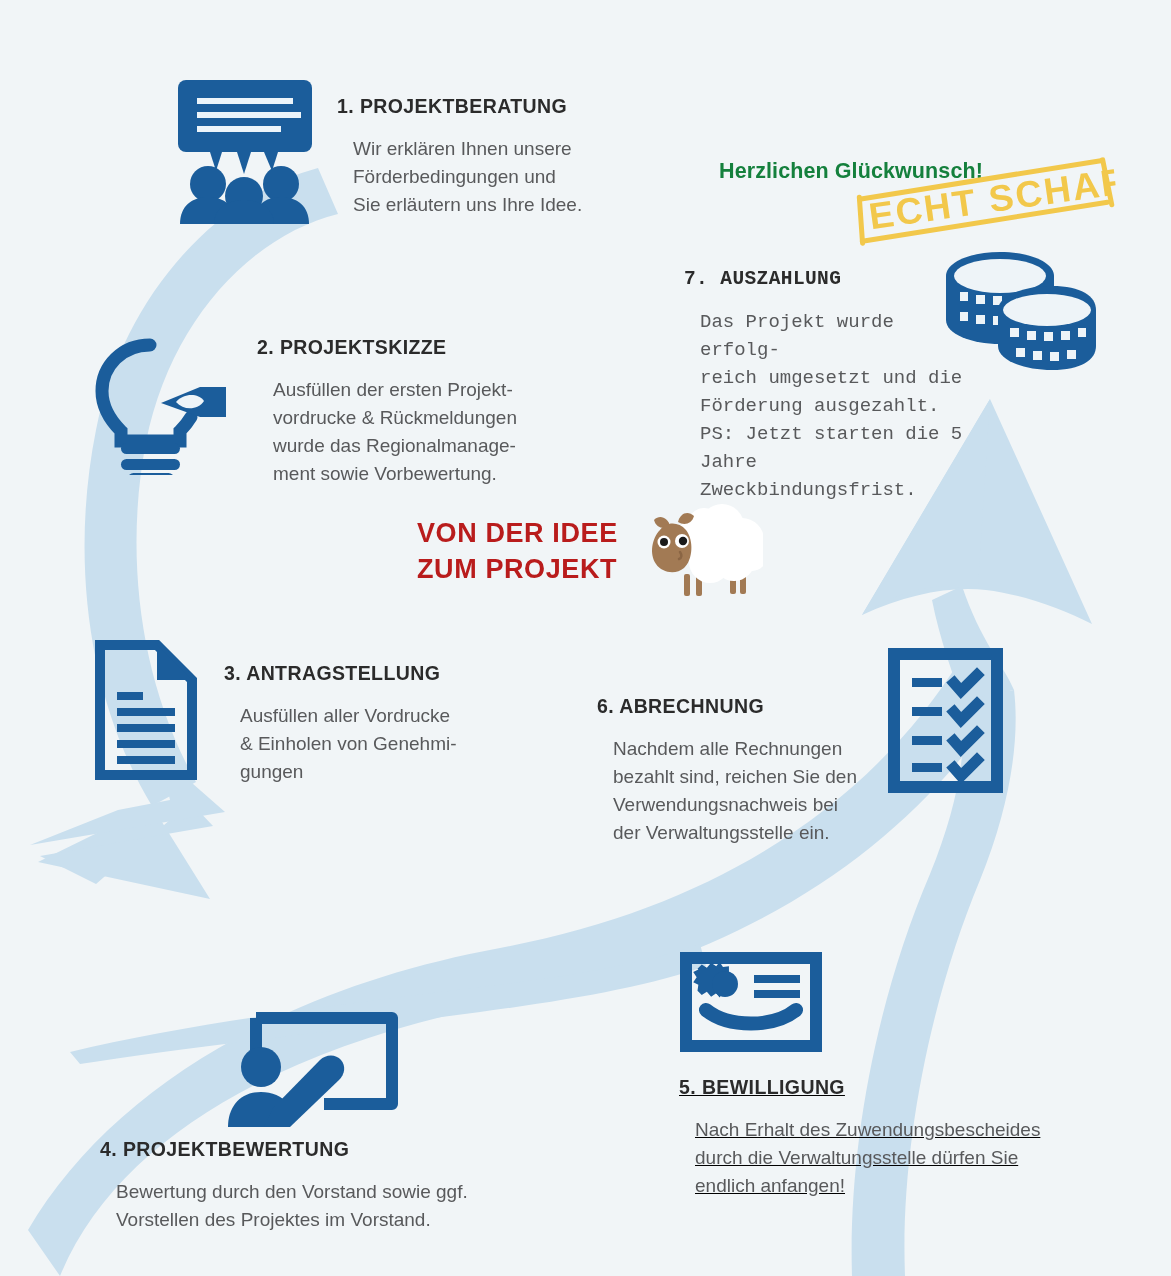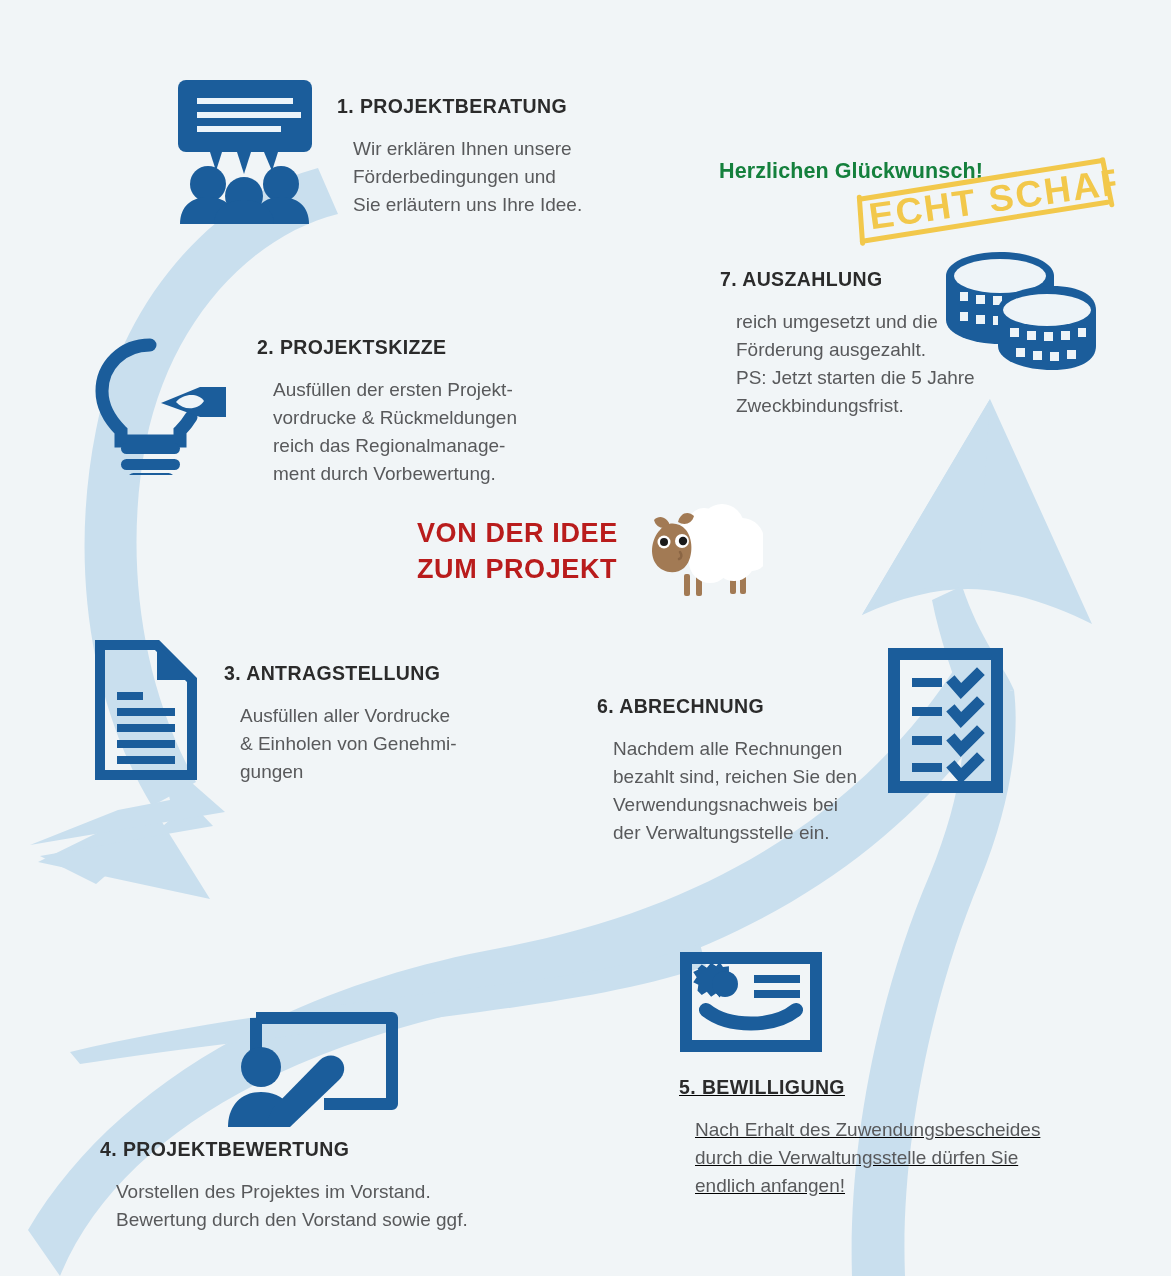--- a/index.html
+++ b/index.html
@@ -130,22 +130,22 @@
 
         <path d="M73,78 L112,62 L138,62 L138,92 L112,92 Z" fill="#1b5d9b"></path>
         <path d="M88,77 C96,68 110,68 116,76 C110,85 96,86 88,77 Z" fill="#eef4f8"></path>
       </svg>
     </div>
     <div class="step-text" style="left:257px;top:334px;width:300px;">
       <div class="s-title">2. PROJEKTSKIZZE</div>
       <div class="s-body">
         <div> Ausfüllen der ersten Projekt-</div>
         <div>vordrucke &amp; Rückmeldungen</div>
-        <div>reich das Regionalmanage-</div>
-        <div>ment durch Vorbewertung.</div>
+        <div>wurde das Regionalmanage-</div>
+        <div>ment sowie Vorbewertung.</div>
       </div>
     </div>
   </div>
 
   <div class="step" style="left:0;top:0;">
     <div class="step-icon" style="left:95px;top:640px;">
       <svg width="102" height="140" viewBox="0 0 102 140">
         <path d="M5,5 L62,5 L97,40 L97,135 L5,135 Z" fill="none" stroke="#1b5d9b" stroke-width="10"></path>
         <path d="M62,5 L62,40 L97,40 Z" fill="#1b5d9b"></path>
         <rect x="22" y="52" width="26" height="8" fill="#1b5d9b"></rect>
@@ -171,22 +171,22 @@
         <path d="M28,6 L164,6 L164,92 L96,92" fill="none" stroke="#1b5d9b" stroke-width="12" stroke-linejoin="round"></path>
         <path d="M28,6 L28,40" fill="none" stroke="#1b5d9b" stroke-width="12" stroke-linecap="butt"></path>
         <circle cx="33" cy="55" r="20" fill="#1b5d9b"></circle>
         <path d="M0,115 C0,95 12,80 33,80 C44,80 54,84 60,92 L60,115 Z" fill="#1b5d9b"></path>
         <path d="M45,96 L92,48 C98,42 108,42 113,48 C118,54 117,62 111,68 L62,115 L36,115 Z" fill="#1b5d9b"></path>
       </svg>
     </div>
     <div class="step-text" style="left:100px;top:1136px;width:470px;">
       <div class="s-title">4. PROJEKTBEWERTUNG</div>
       <div class="s-body">
+        <div>Bewertung durch den Vorstand sowie ggf.</div>
         <div>Vorstellen des Projektes im Vorstand.</div>
-        <div>Bewertung durch den Vorstand sowie ggf.</div>
       </div>
     </div>
   </div>
 
   <div class="step" style="left:0;top:0;">
     <div class="step-icon" style="left:680px;top:952px;">
       <svg width="142" height="100" viewBox="0 0 142 100">
         <rect x="6" y="6" width="130" height="88" fill="none" stroke="#1b5d9b" stroke-width="12"></rect>
         <path d="M30,22 l5,-5 l6,4 l5,-6 l6,4 l4,-5 l4,6 l7,-1 l0,7 l6,3 l-4,6 l4,6 l-6,3 l0,7 l-7,-1 l-4,6 l-4,-5 l-6,4 l-5,-6 l-6,4 l-5,-5 l1,-7 l-6,-3 l4,-6 l-4,-6 l6,-3 Z" fill="#1b5d9b" transform="translate(-8,-2) scale(0.85)"></path>
         <circle cx="45" cy="32" r="13" fill="#1b5d9b"></circle>
@@ -255,23 +255,24 @@
           <rect x="106" y="84" width="9" height="9"></rect>
             <rect x="123" y="83" width="9" height="9"></rect>
           <rect x="140" y="80" width="8" height="9"></rect>
           <rect x="78" y="100" width="9" height="9"></rect>
             <rect x="95" y="103" width="9" height="9"></rect>
           <rect x="112" y="104" width="9" height="9"></rect>
             <rect x="129" y="102" width="9" height="9"></rect>
         </g>
       </svg>
     </div>
-    <div class="step-text" style="left:720px;top:266px;width:300px;">
+    <div class="step-text" style="left:684px;top:266px;width:300px;font-family:Liberation Mono, monospace;">
       <div class="s-title">7. AUSZAHLUNG</div>
       <div class="s-body">
+        <div>Das Projekt wurde erfolg-</div>
         <div>reich umgesetzt und die</div>
         <div>Förderung ausgezahlt.</div>
         <div>PS: Jetzt starten die 5 Jahre</div>
         <div>Zweckbindungsfrist.</div>
       </div>
     </div>
   </div>
 
   <div class="congrats">Herzlichen Glückwunsch!</div>
 

